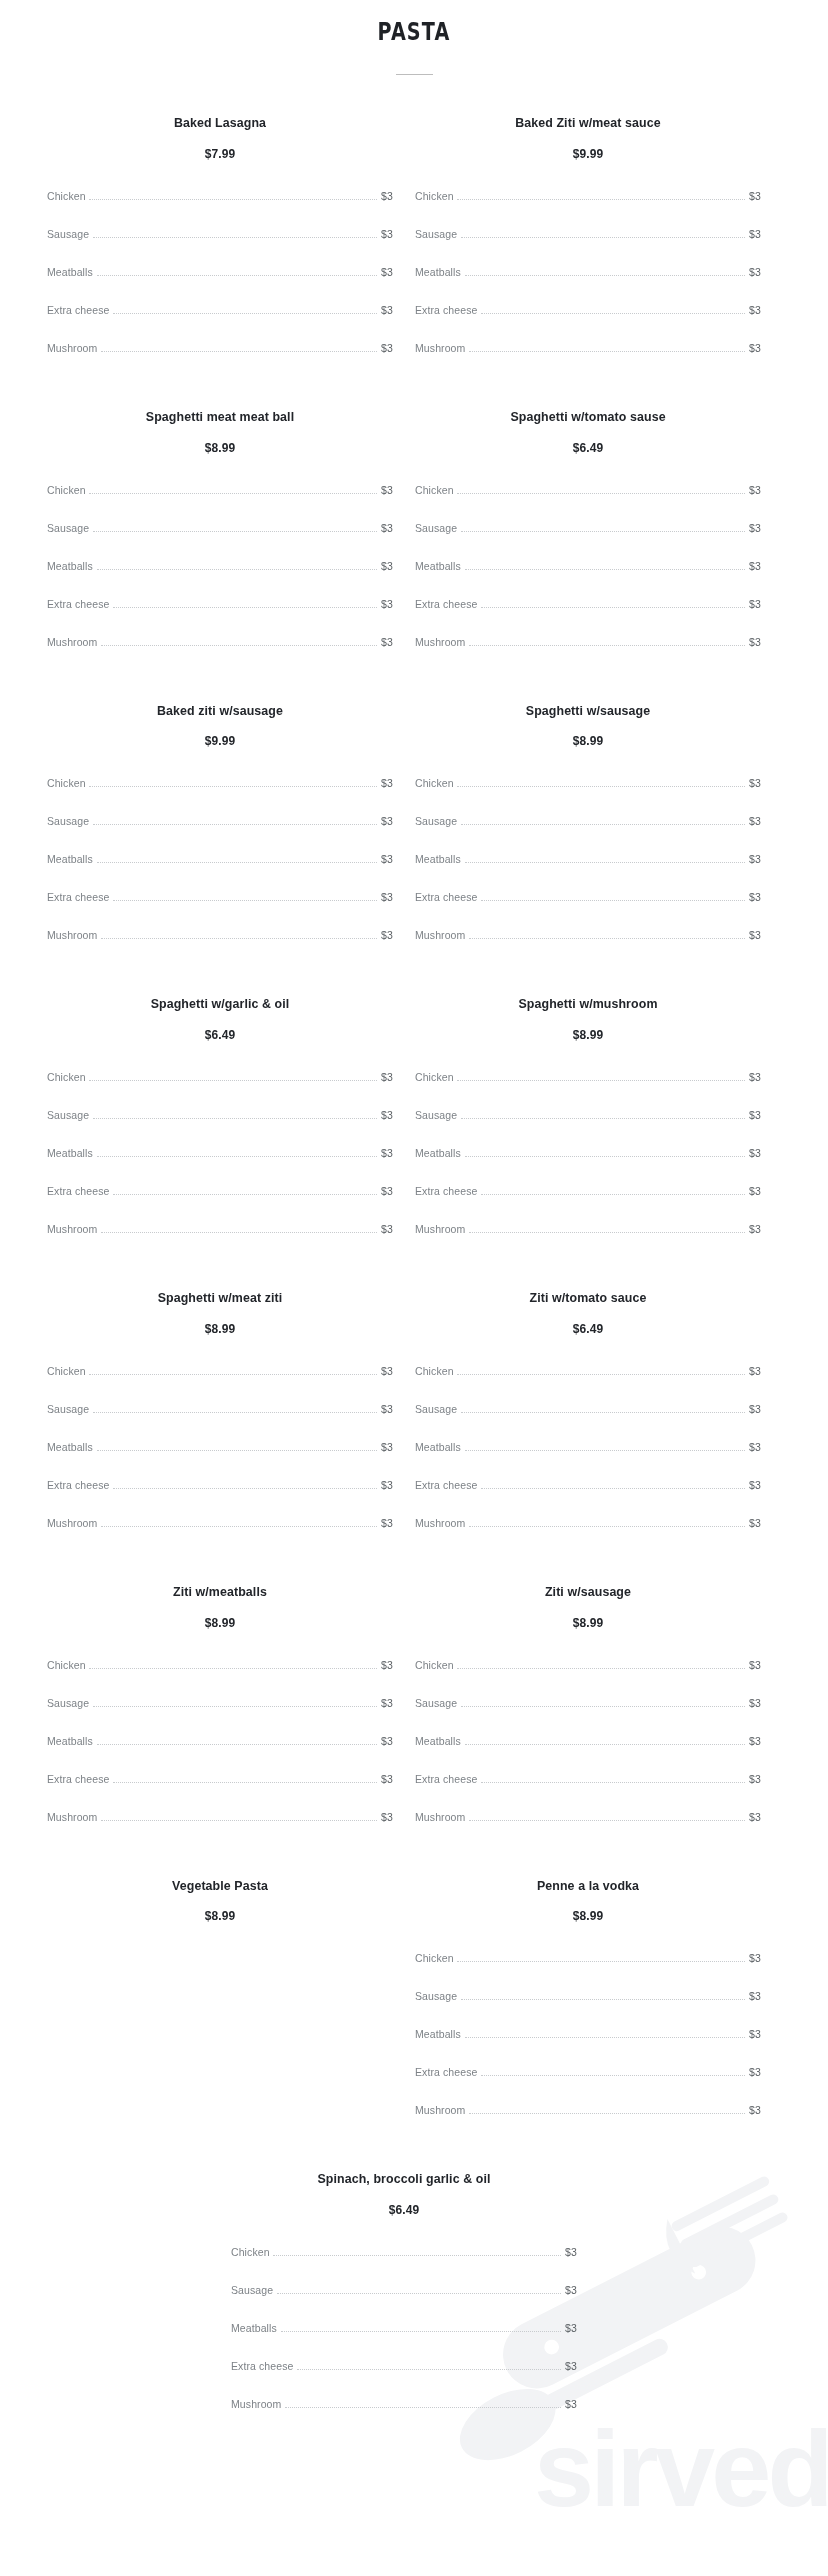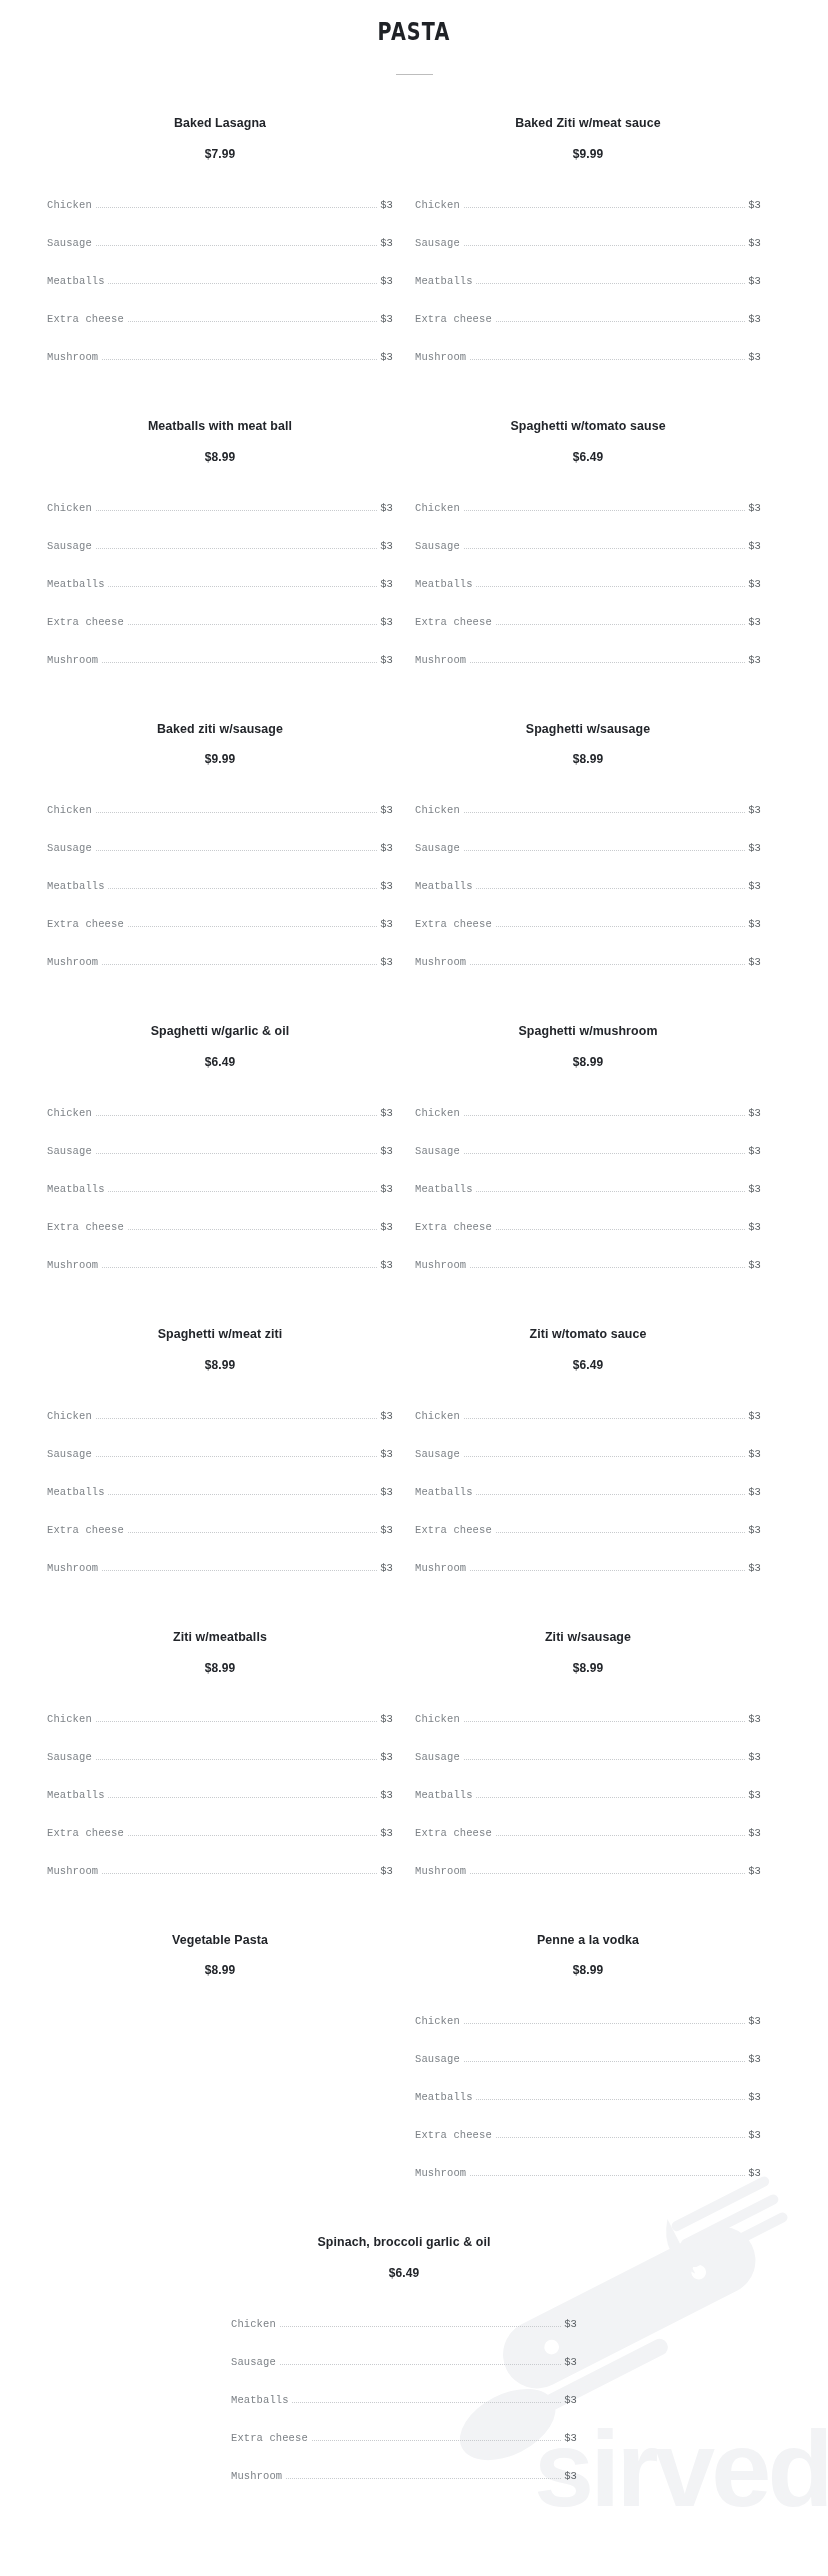--- a/index.html
+++ b/index.html
@@ -106,22 +106,21 @@
     font-size: 12px;
     font-weight: 700;
     color: #22252a;
     text-align: left;
     margin-top: 15.6px;
     letter-spacing: 0.1px;
   }
 
   .options {
     width: 346px;
-    margin-top: 38px;
-    font-family: Liberation Mono, monospace;
+    margin-top: 29px;
   }
 
   .option-row {
     display: flex;
     align-items: baseline;
     width: 100%;
     height: 19px;
     margin-bottom: 19px;
   }
   .option-row:last-child { margin-bottom: 0; text-align: right; }
@@ -255,21 +254,21 @@
             <div class="option-row">
               <span class="option-label">Mushroom</span>
               <span class="option-leader"></span>
               <span class="option-price">$3</span>
             </div>
           </div>
         </div>
       </div>
       <div class="menu-row">
         <div class="menu-cell">
-          <div class="item-name">Meatballs with meat ball</div>
+          <div class="item-name">Spaghetti meat meat ball</div>
           <div class="item-price">$8.99</div>
           <div class="options">
             <div class="option-row">
               <span class="option-label">Chicken</span>
               <span class="option-leader"></span>
               <span class="option-price">$3</span>
             </div>
             <div class="option-row">
               <span class="option-label">Sausage</span>
               <span class="option-leader"></span>

